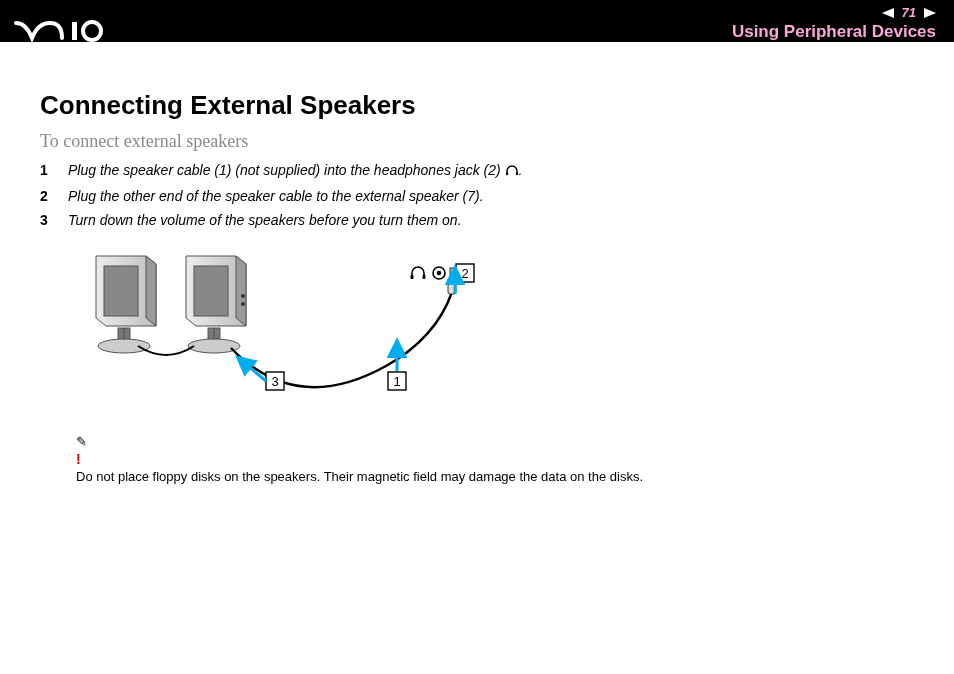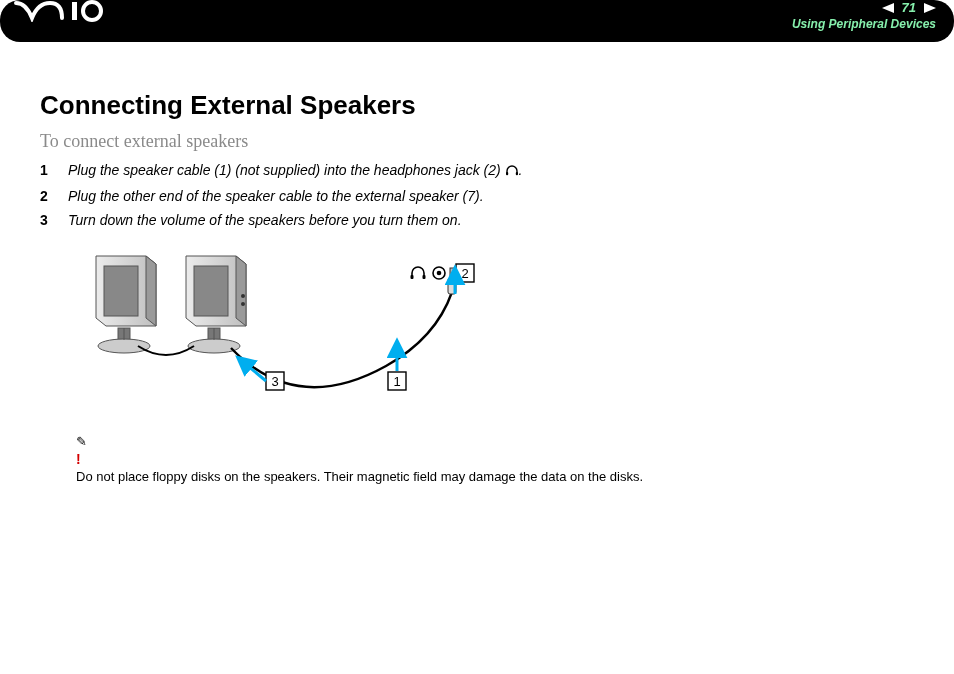--- a/index.html
+++ b/index.html
@@ -1,33 +1,32 @@
 <!DOCTYPE html>
 <html><head>
 <meta charset="utf-8">
 <style>
   * { box-sizing: border-box; margin: 0; padding: 0; }
   html, body { width: 954px; height: 674px; font-family: Arial, Helvetica, sans-serif; background: #fff; }
 
   
   .header {
     background: #000;
-    color: #86efac;
+    color: #f9a8d4;
     height: 42px;
     display: flex;
-    align-items: flex-start;
+    align-items: flex-end;
     justify-content: space-between;
     padding: 0 18px 0 14px;
-    border-radius: 20px;
   }
   .logo svg { display: block; }
   .hdr-right { display: flex; flex-direction: column; align-items: flex-end; gap: 2px; }
   .hdr-nav { display: flex; align-items: center; gap: 8px; font-size: 13px; font-style: italic; font-weight: bold; }
   .hdr-nav .arrow { display: inline-flex; }
-  .hdr-section { font-size: 12px; font-weight: bold; font-style: italic; }
+  .hdr-section { font-size: 17px; font-weight: bold; }
 
   
   .content { padding: 48px 40px 20px 40px; color: #000; }
   h1 { font-size: 26px; font-weight: bold; margin-bottom: 10px; }
   .intro { font-size: 14px; margin-bottom: 18px; }
   h2 { font-size: 18px; font-weight: normal; color: #8a8a8a; margin-bottom: 10px; font-family: Liberation Serif, serif; }
 
   .steps { list-style: none; font-size: 14px; }
   .steps li { display: flex; gap: 14px; margin-bottom: 8px; align-items: baseline; }
   .steps .num { font-weight: bold; width: 14px; }

